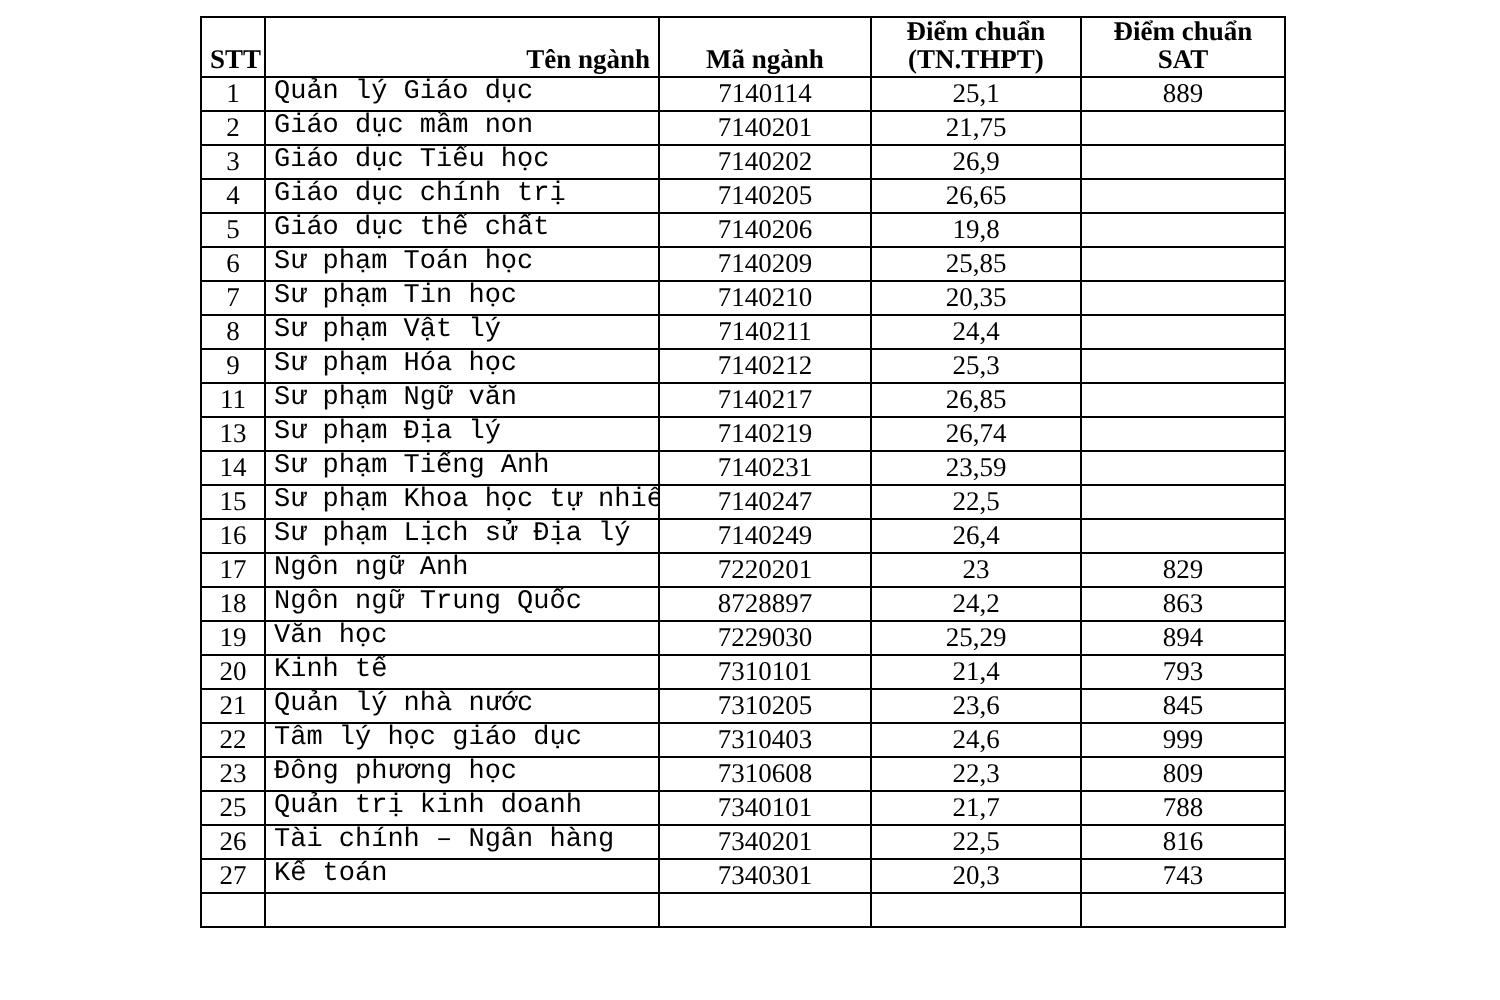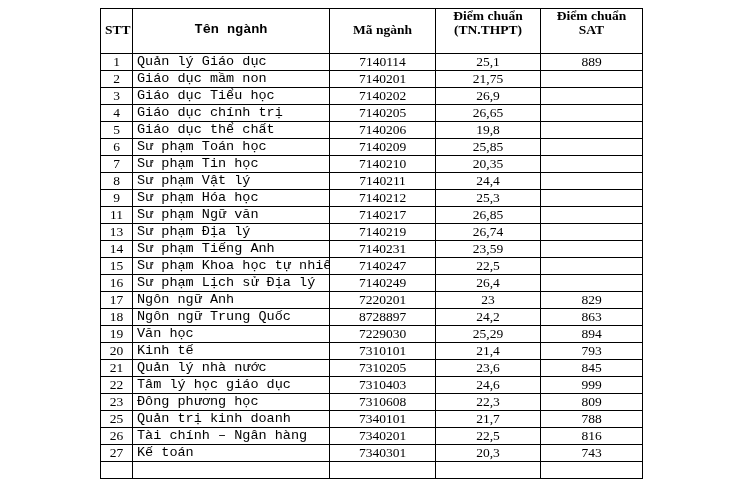--- a/index.html
+++ b/index.html
@@ -42,26 +42,25 @@
     overflow: hidden;
     white-space: nowrap;
   }
   table.scores thead th {
     height: 27px;
     font-weight: bold;
     vertical-align: bottom;
     text-align: center;
     white-space: pre-line;
     line-height: 1.05;
-    padding-bottom: 16px;
+    padding-bottom: 1px;
     margin-top: 23px;
   }
   table.scores thead th.align-left {
-    text-align: center;
-    font-family: Liberation Mono, monospace;
+    text-align: right;
   }
   table.scores tbody td {
     height: 16px;
     line-height: 16px;
     vertical-align: middle;
     text-align: center;
   }
   table.scores tbody td.align-left {
     text-align: left;
     font-family: Liberation Mono, monospace;

